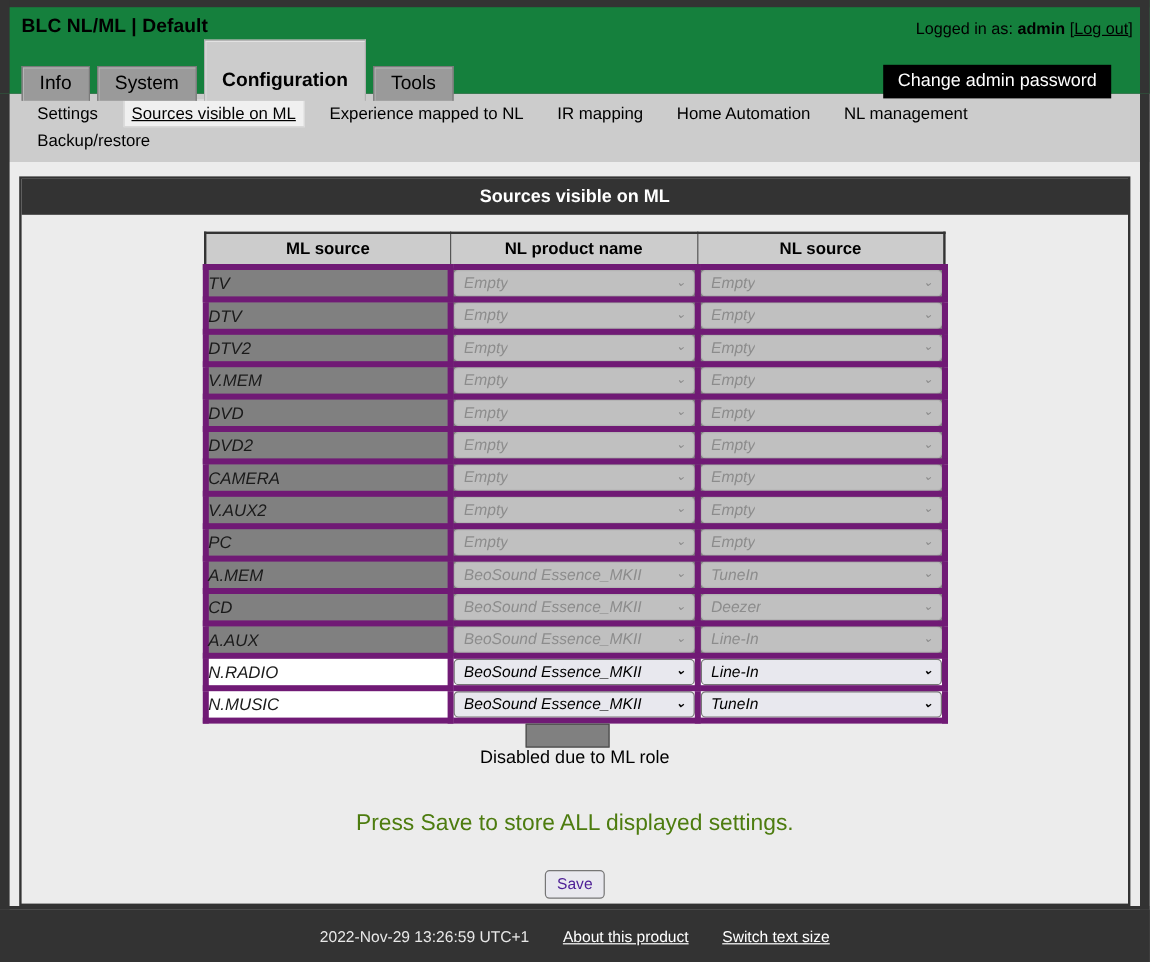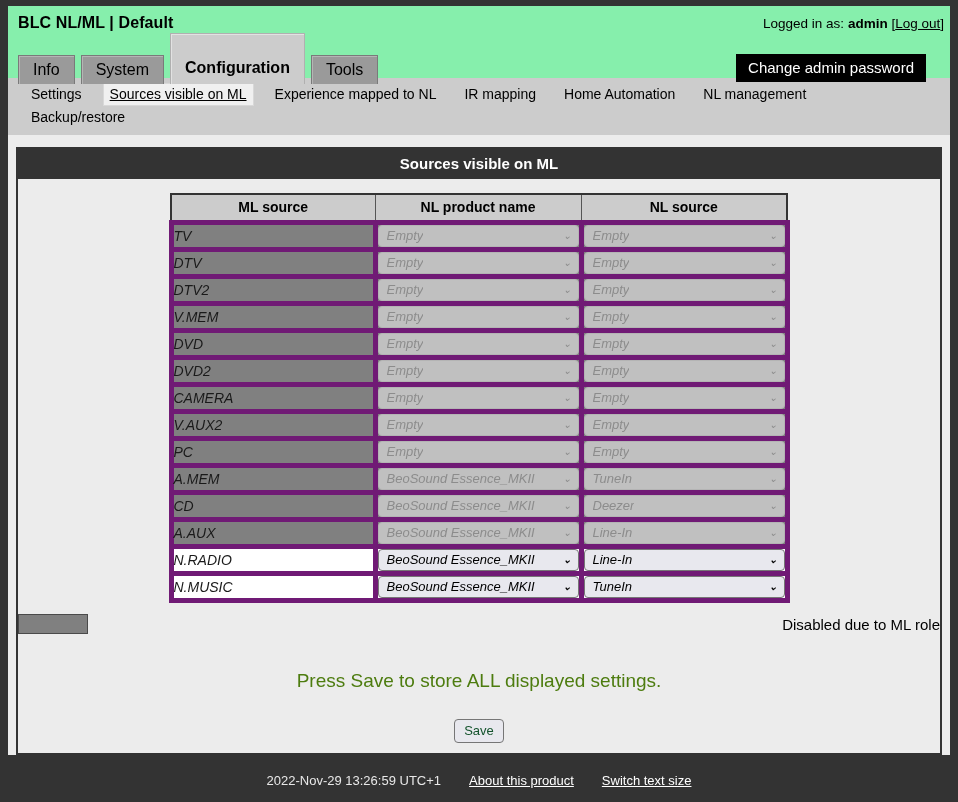--- a/index.html
+++ b/index.html
@@ -13,21 +13,21 @@
   #app {
     width: 958px; height: 802px;
     position: relative;
     background: #333333;
     display: flex;
     flex-direction: column;
   }
 
   
   .topbar {
-    background: #86efac;
+    background: #15803d;
     padding: 0;
     position: relative;
     height: 78px;
     border-left: 8px solid #333333;
     border-right: 8px solid #333333;
     border-top: 6px solid #333333;
   }
   .title-row {
     height: 34px;
     display: flex;
@@ -212,21 +212,21 @@
   }
   .sel .chev { font-size: 10px; line-height: 1; padding-left: 4px; }
   .sel.off .chev { color: #8c8c8c; }
   .sel.on .chev { color: #000; font-weight: bold; }
 
   
   .legend {
     display: flex;
     align-items: center;
     justify-content: space-between;
-    margin-top: 11px;
+    flex-direction: column;
   }
   .legend-swatch {
     width: 70px; height: 20px;
     background: #808080;
     border: 1px solid #4a4a4a;
     margin-right: 12px;
   }
   .legend-label { font-size: 15px; color: #000; }
 
   .save-note {
@@ -237,21 +237,21 @@
   }
   .save-wrap { text-align: center; margin-top: 27px; }
   .save-btn {
     background: #e8e8ee;
     border: 1px solid #767676;
     border-radius: 4px;
     font-size: 13px;
     font-family: "Liberation Sans", sans-serif;
     padding: 3px 9px 4px 9px;
     cursor: pointer;
-    color: #14532d;
+    color: #4c1d95;
   }
 
   
   .footer {
     background: #333333;
     height: 44px;
     display: flex;
     align-items: center;
     justify-content: center;
     gap: 28px;

